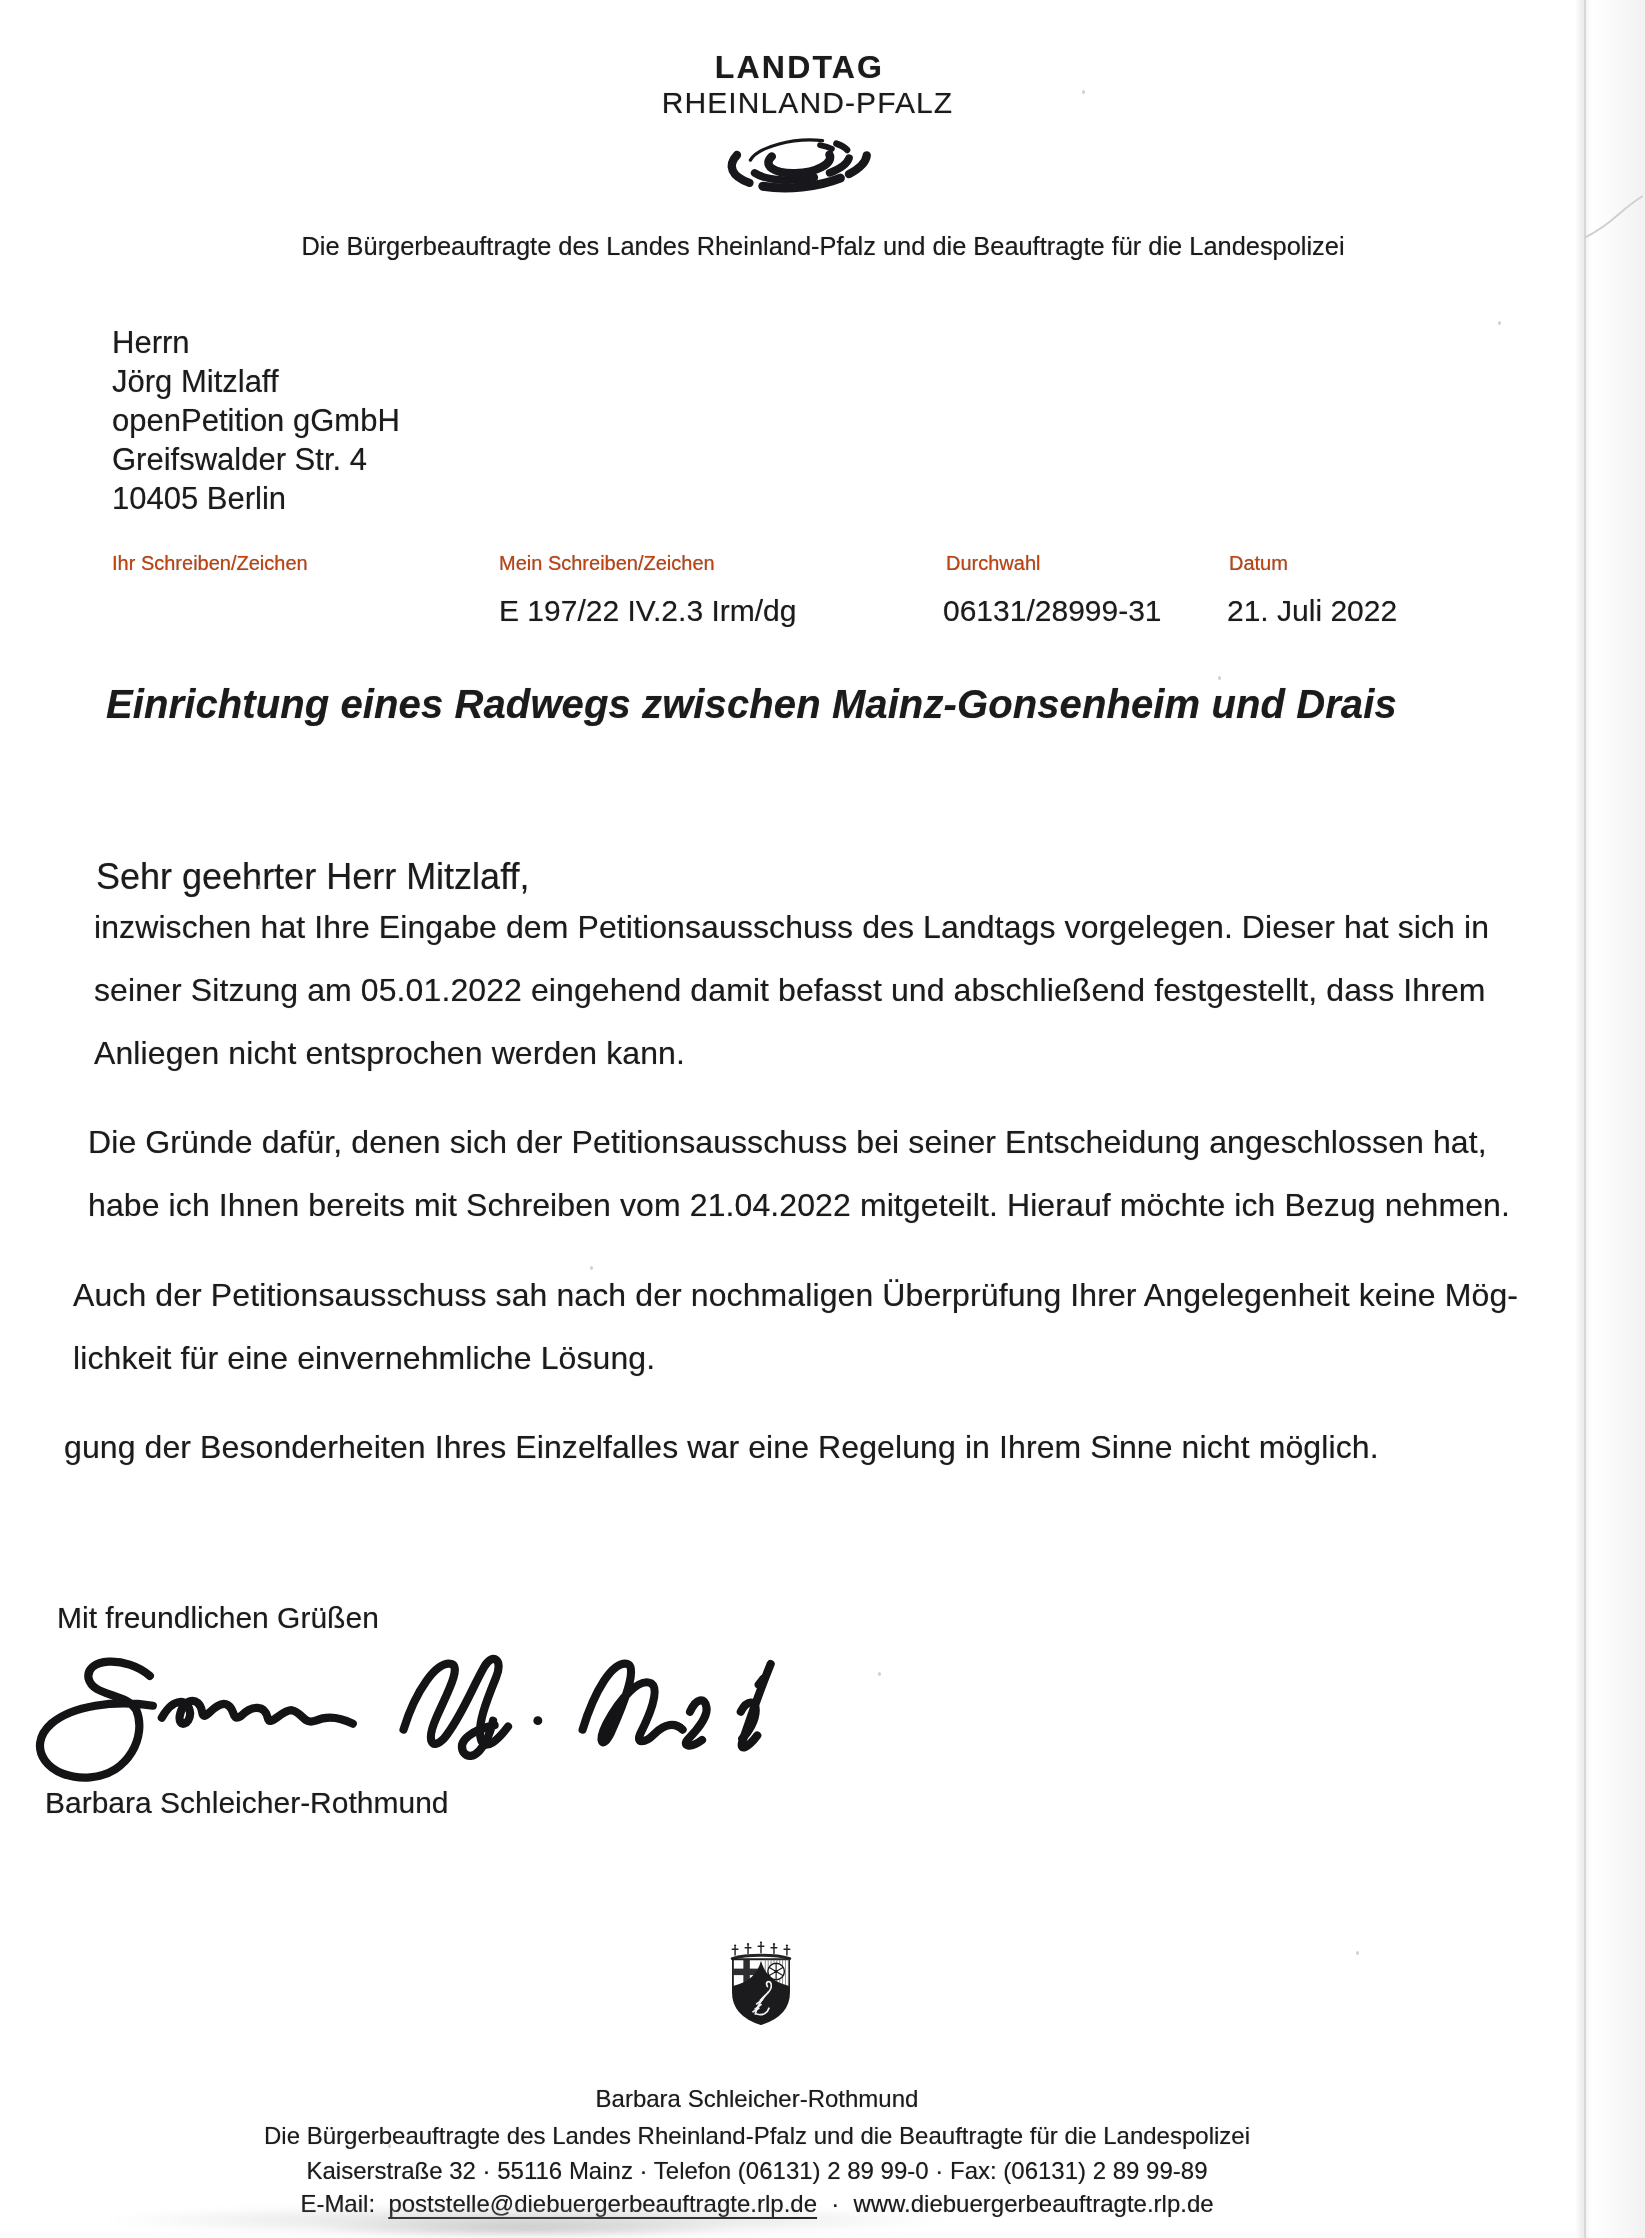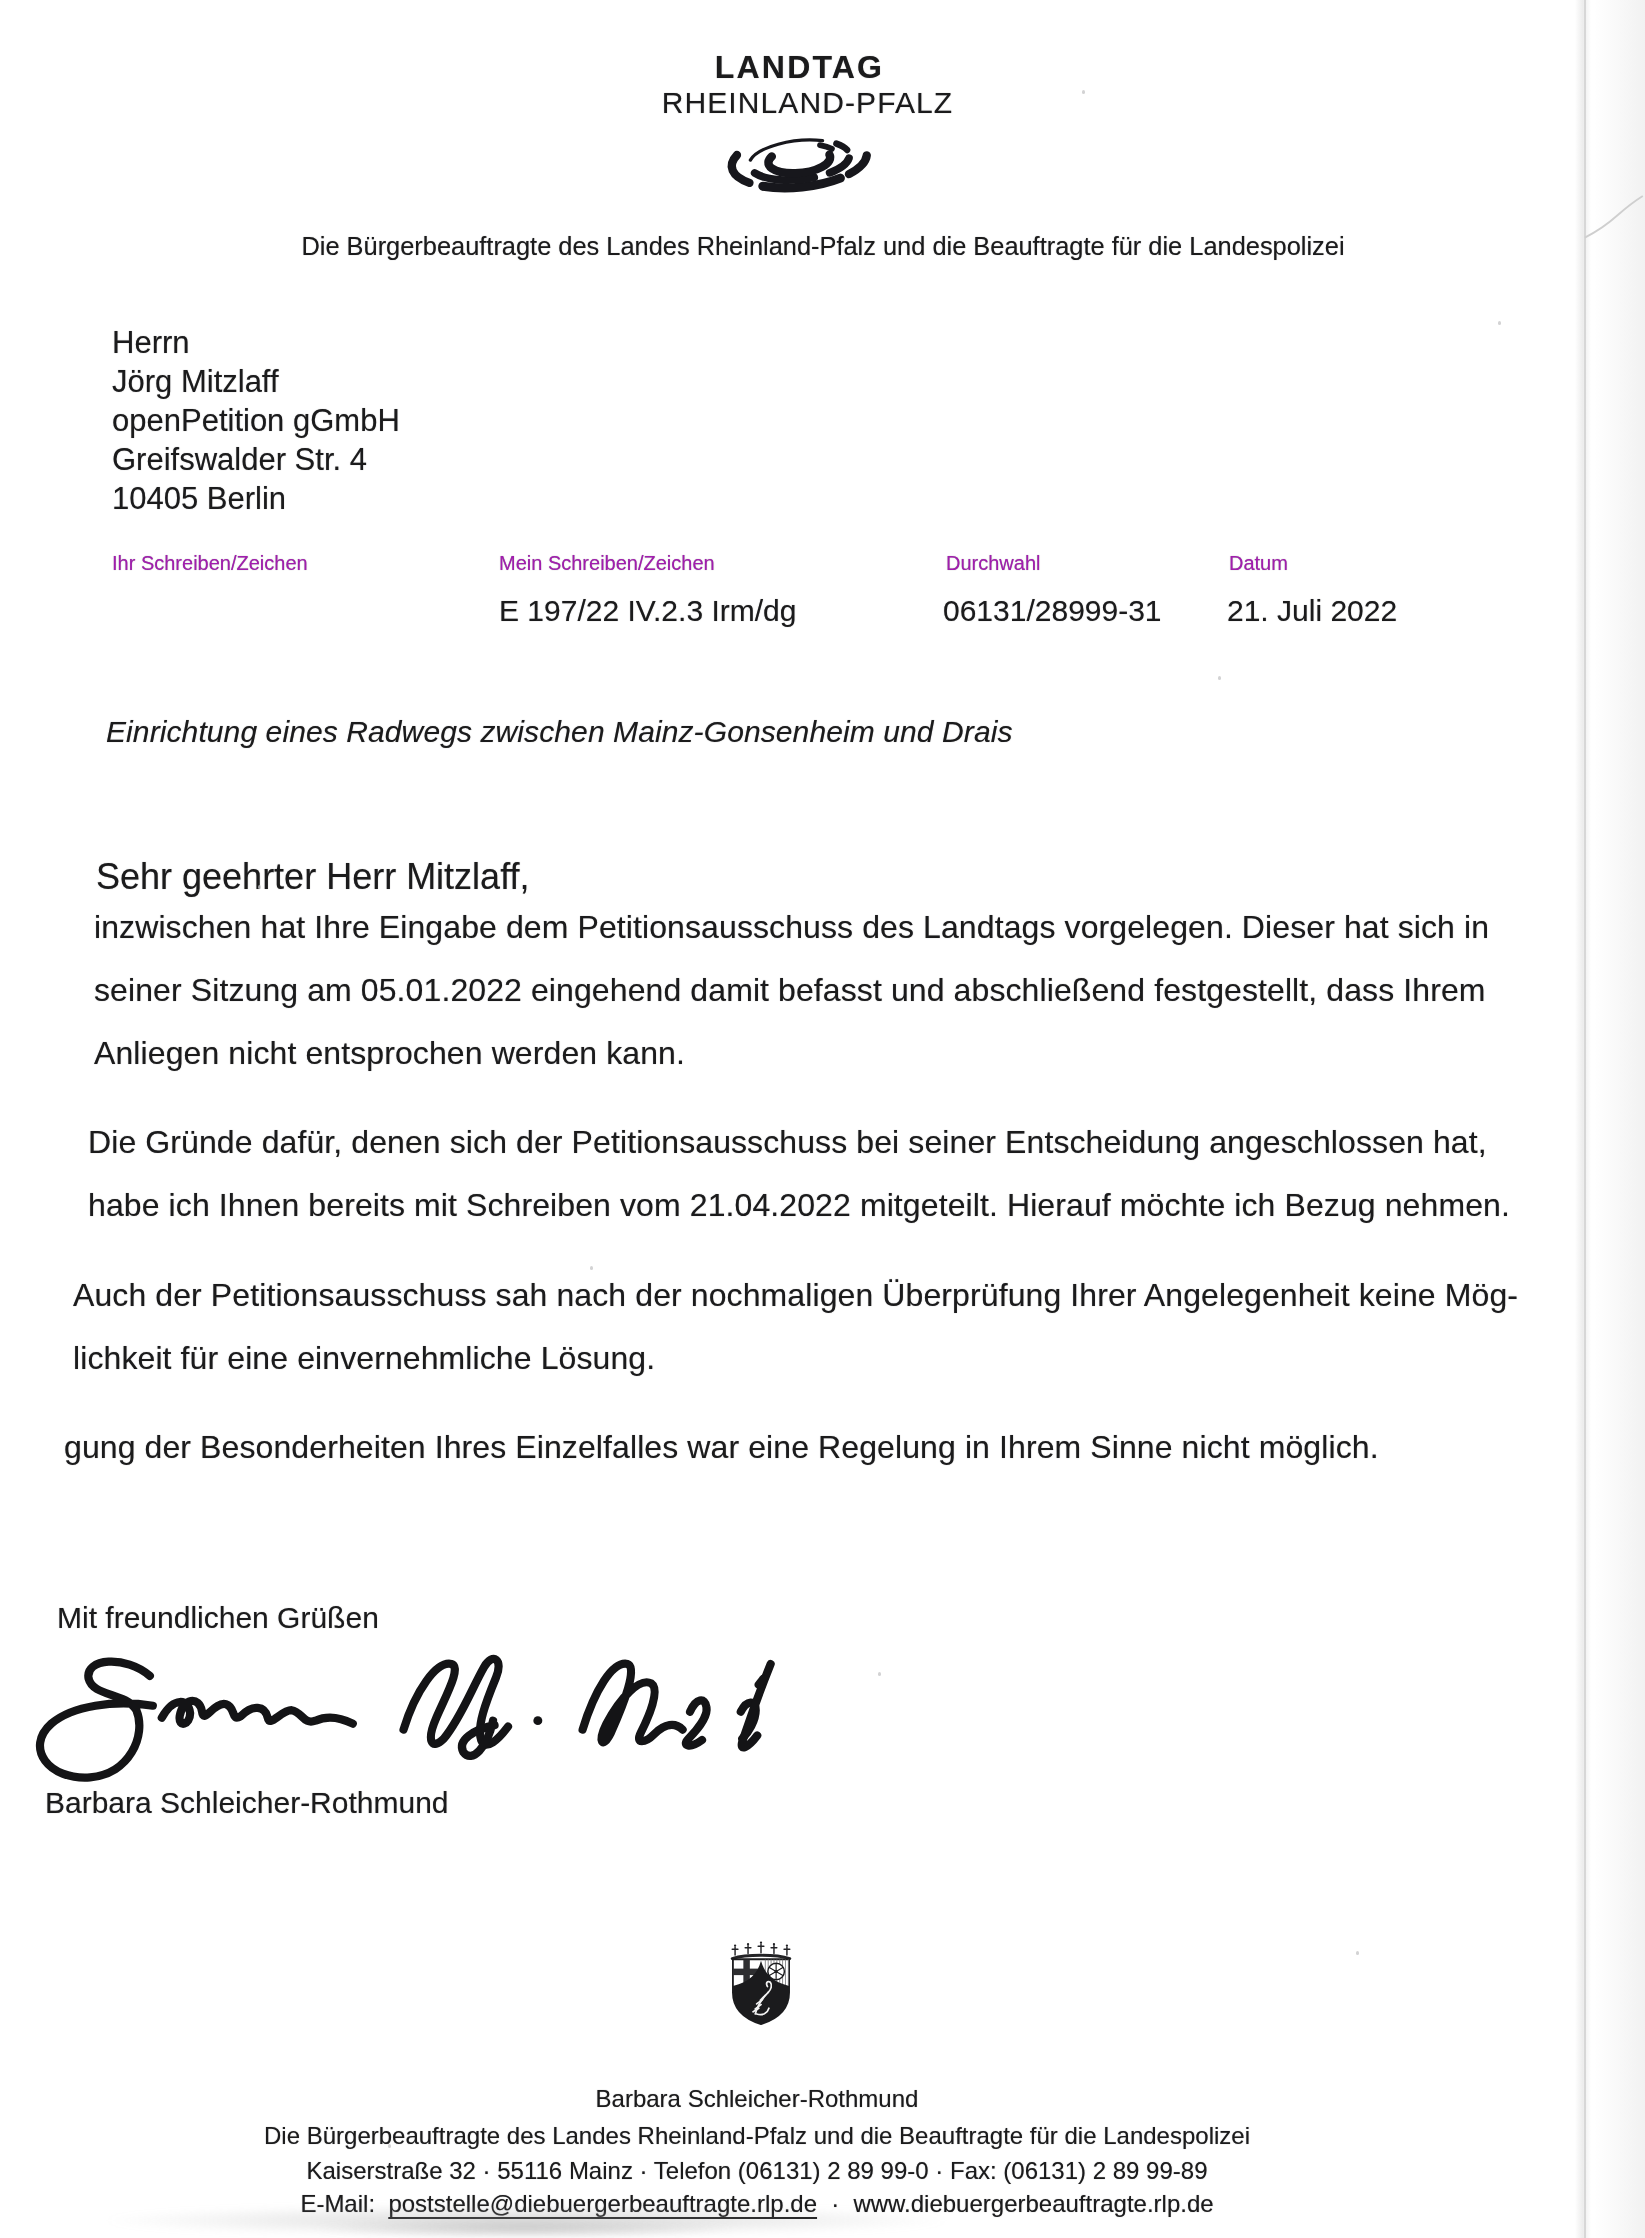--- a/index.html
+++ b/index.html
@@ -11,26 +11,26 @@
   .abs{position:absolute;}
   .txt{text-shadow:0 0 0.9px rgba(25,25,28,.5);white-space:nowrap;}
   
   .org1{left:0;top:49px;width:1599px;text-align:center;font-size:32px;font-weight:bold;letter-spacing:2.2px;line-height:36px;}
   .org2{left:0;top:85px;width:1599px;text-align:center;font-size:30px;letter-spacing:1.1px;line-height:36px;margin-left:8px;}
   .logo{left:712px;top:120px;}
   .senderline{left:0;top:230px;width:1646px;text-align:center;font-size:25.4px;line-height:33px;}
   
   .recipient{left:112px;top:323px;font-size:31px;line-height:39px;}
   
-  .reflabel{top:551px;font-size:20px;color:#a21caf;line-height:25.4px;}
+  .reflabel{top:551px;font-size:20px;color:#c2410c;line-height:25.4px;}
   .refvalue{top:593px;font-size:30px;line-height:36px;}
   .rl0{left:112px;} .rl1{left:499px;} .rl2{left:946px;} .rl3{left:1229px;}
   .rv1{left:499px;} .rv2{left:943px;} .rv3{left:1227px;}
   
-  .subject{left:106px;top:686px;font-size:30px;font-weight:normal;font-style:italic;line-height:36px;letter-spacing:0.1px;margin-top:28px;}
+  .subject{left:106px;top:686px;font-size:40px;font-weight:bold;font-style:italic;line-height:36px;letter-spacing:0.1px;}
   .salutation{left:96px;top:860px;font-size:36px;line-height:34px;}
   .para{font-size:32px;line-height:63px;letter-spacing:0.1px;}
   .p1{left:94px;top:896px;} .p2{left:88px;top:1111px;}
   .p3{left:73px;top:1264px;}  .p4{left:64px;top:1416px;}
   .closing{left:57px;top:1600px;font-size:30px;line-height:36px;}
   .signame{left:45px;top:1785px;font-size:30px;line-height:36px;}
   
   .fline{left:0;width:1646px;text-align:center;font-size:24px;line-height:30px;transform:translateX(-66px);}
   .f1{top:2084px;} .f2{top:2121px;} .f3{top:2156px;} .f4{top:2189px;}
   .email-u{text-decoration:underline;text-decoration-thickness:2.2px;text-underline-offset:5.2px;}

